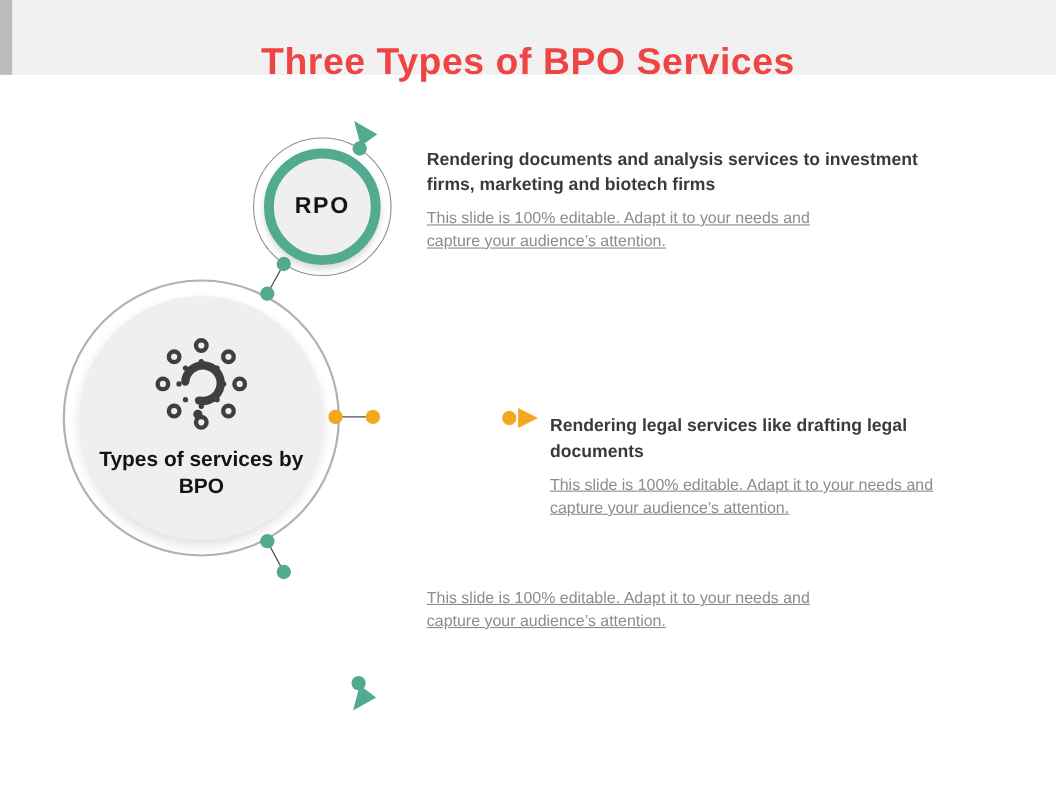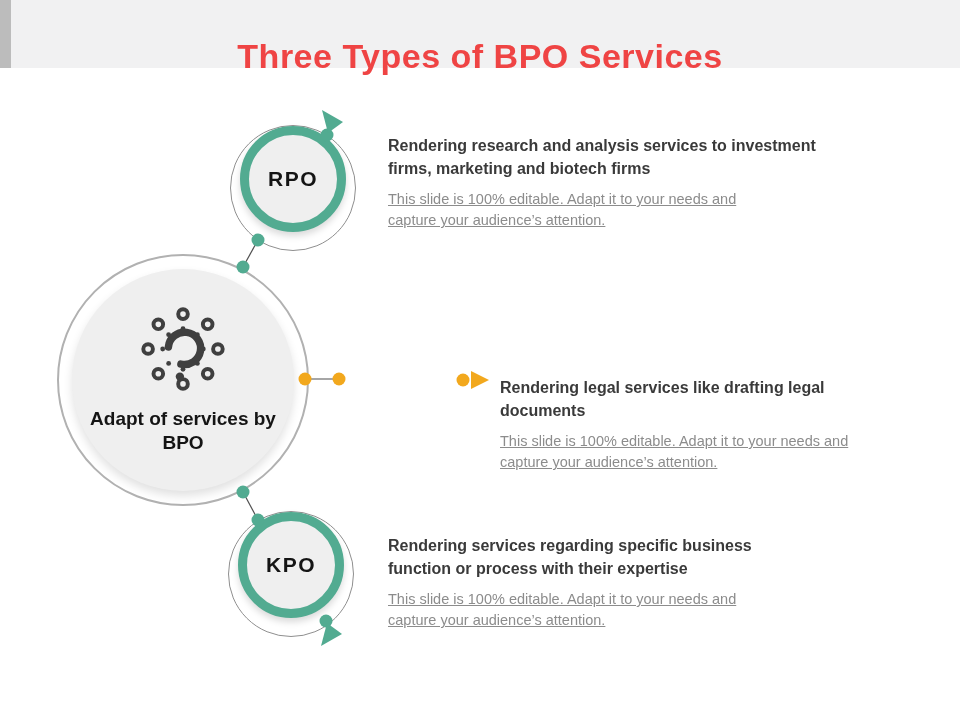--- a/index.html
+++ b/index.html
@@ -30,21 +30,21 @@
   .center-icon { margin-top:-6px; }
   .center-label {
     font-weight:bold; font-size:19px; line-height:24px; color:#141414;
     width:205px; text-align:center; margin-top:8px;
   }
 
   
   .node {
     position:absolute; width:126px; height:126px; box-sizing:border-box;
     border:1px solid #8f8f8f; border-radius:50%; background:#fff;
-    display:flex; justify-content:center;
+    display:flex; align-items:center; justify-content:center;
   }
   .node-ring {
     width:106px; height:106px; box-sizing:border-box; border-radius:50%;
     border:9px solid var(--teal); background:#efefef;
     box-shadow:0 4px 7px rgba(0,0,0,0.15);
     display:flex; align-items:center; justify-content:center;
   }
   .node-lpo .node-ring { border-color:var(--orange); }
   .node-label { font-weight:bold; font-size:21px; letter-spacing:1.5px; color:#141414; }
   .node-rpo { left:230px; top:125px; }
@@ -98,47 +98,41 @@
         <circle class="spark" cx="67.5" cy="48" r="2.3"></circle>
         <circle class="spark" cx="61.8" cy="61.8" r="2.3"></circle>
         <circle class="spark" cx="48" cy="67.5" r="2.3"></circle>
         <circle class="spark" cx="34.2" cy="61.8" r="2.3"></circle>
         <circle class="spark" cx="28.5" cy="48" r="2.3"></circle>
         <circle class="spark" cx="34.2" cy="34.2" r="2.3"></circle>
 
         <path class="qmark" d="M 34 46 A 15.5 15.5 0 1 1 46 62.5"></path>
         <circle class="spark" cx="45" cy="74.5" r="4"></circle>
       </svg>
-      <div class="center-label">Adapt of services by BPO</div>
+      <div class="center-label">Types of services by BPO</div>
     </div>
   </div>
 
   <div class="node node-rpo">
     <div class="node-ring">
       <span class="node-label">RPO</span>
     </div>
   </div>
 
 
-  <div class="node node-kpo">
-    <div class="node-ring">
-      <span class="node-label">KPO</span>
-    </div>
-  </div>
 
   <div class="desc desc-rpo">
-    <p class="desc-heading">Rendering research and analysis services to investment firms, marketing and biotech firms</p>
+    <p class="desc-heading">Rendering documents and analysis services to investment firms, marketing and biotech firms</p>
     <p class="desc-body">This slide is 100% editable. Adapt it to your needs and capture your audience’s attention.</p>
   </div>
   <div class="desc desc-lpo">
     <p class="desc-heading">Rendering legal services like drafting legal documents</p>
     <p class="desc-body">This slide is 100% editable. Adapt it to your needs and capture your audience’s attention.</p>
   </div>
   <div class="desc desc-kpo">
-    <p class="desc-heading">Rendering services regarding specific business function or process with their expertise</p>
     <p class="desc-body">This slide is 100% editable. Adapt it to your needs and capture your audience’s attention.</p>
   </div>
 
   <svg class="connector-layer" viewBox="0 0 960 720">
     <g>
       <line class="conn-line" x1="243" y1="267" x2="258" y2="240"></line>
       <circle class="dot-teal" cx="243" cy="267" r="6.5"></circle>
       <circle class="dot-teal" cx="258" cy="240" r="6.5"></circle>
       <circle class="dot-teal" cx="327" cy="135" r="6.5"></circle>
       <polygon class="arrow-teal" points="322,110 343,122 328,133"></polygon>

